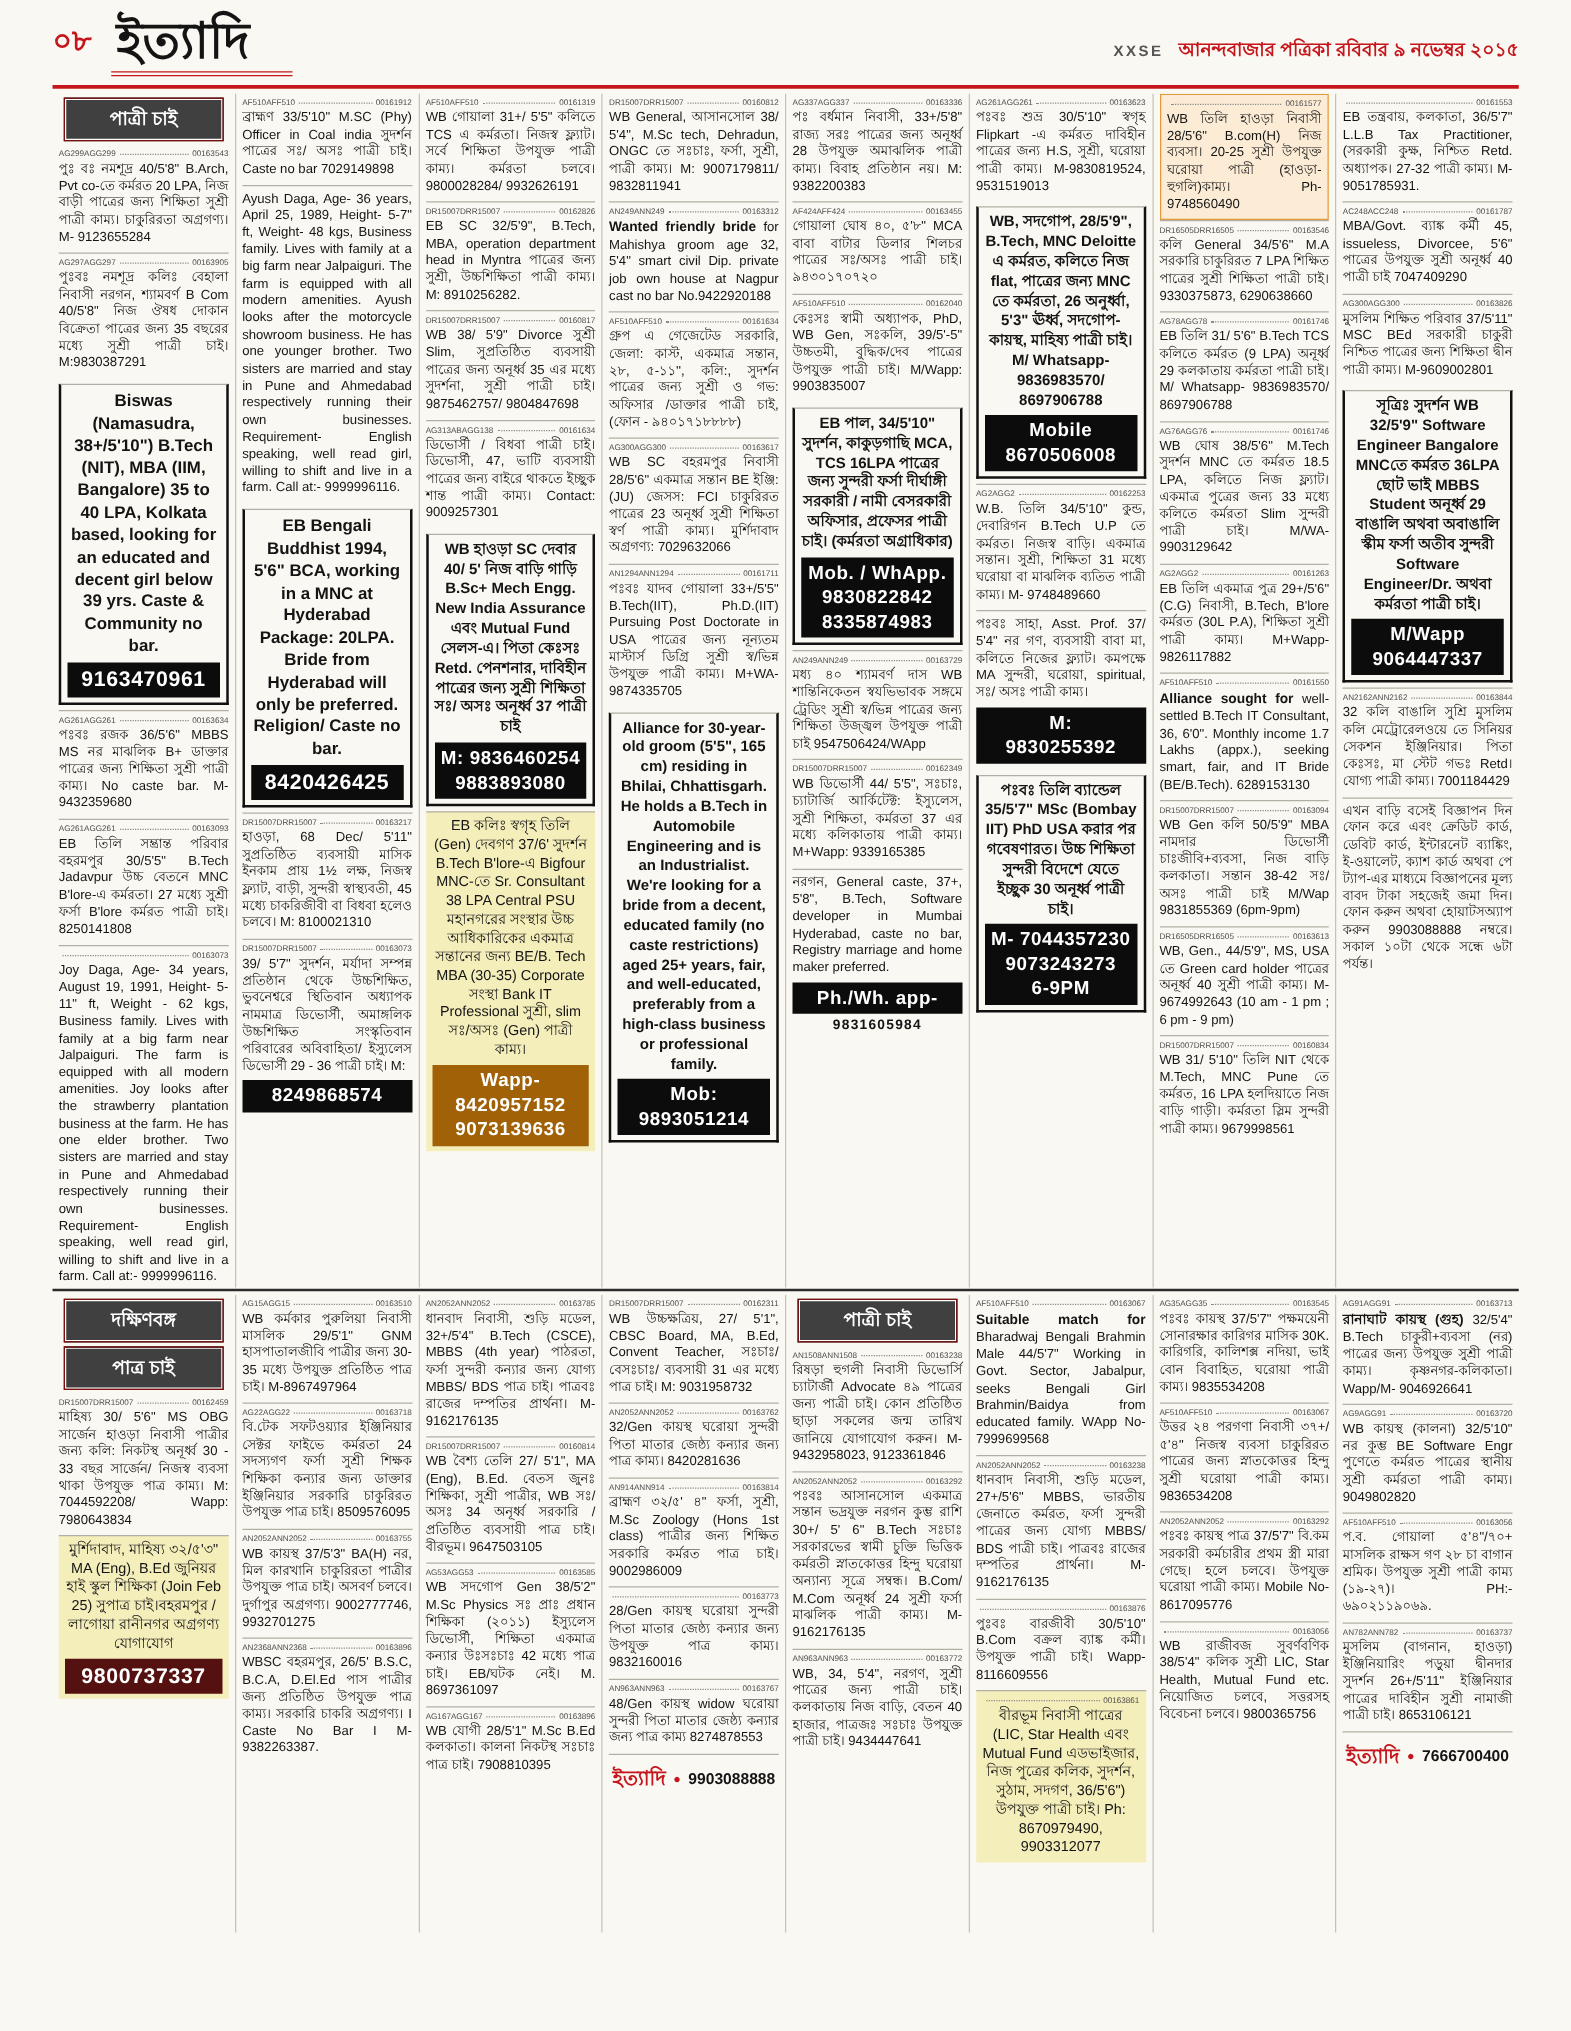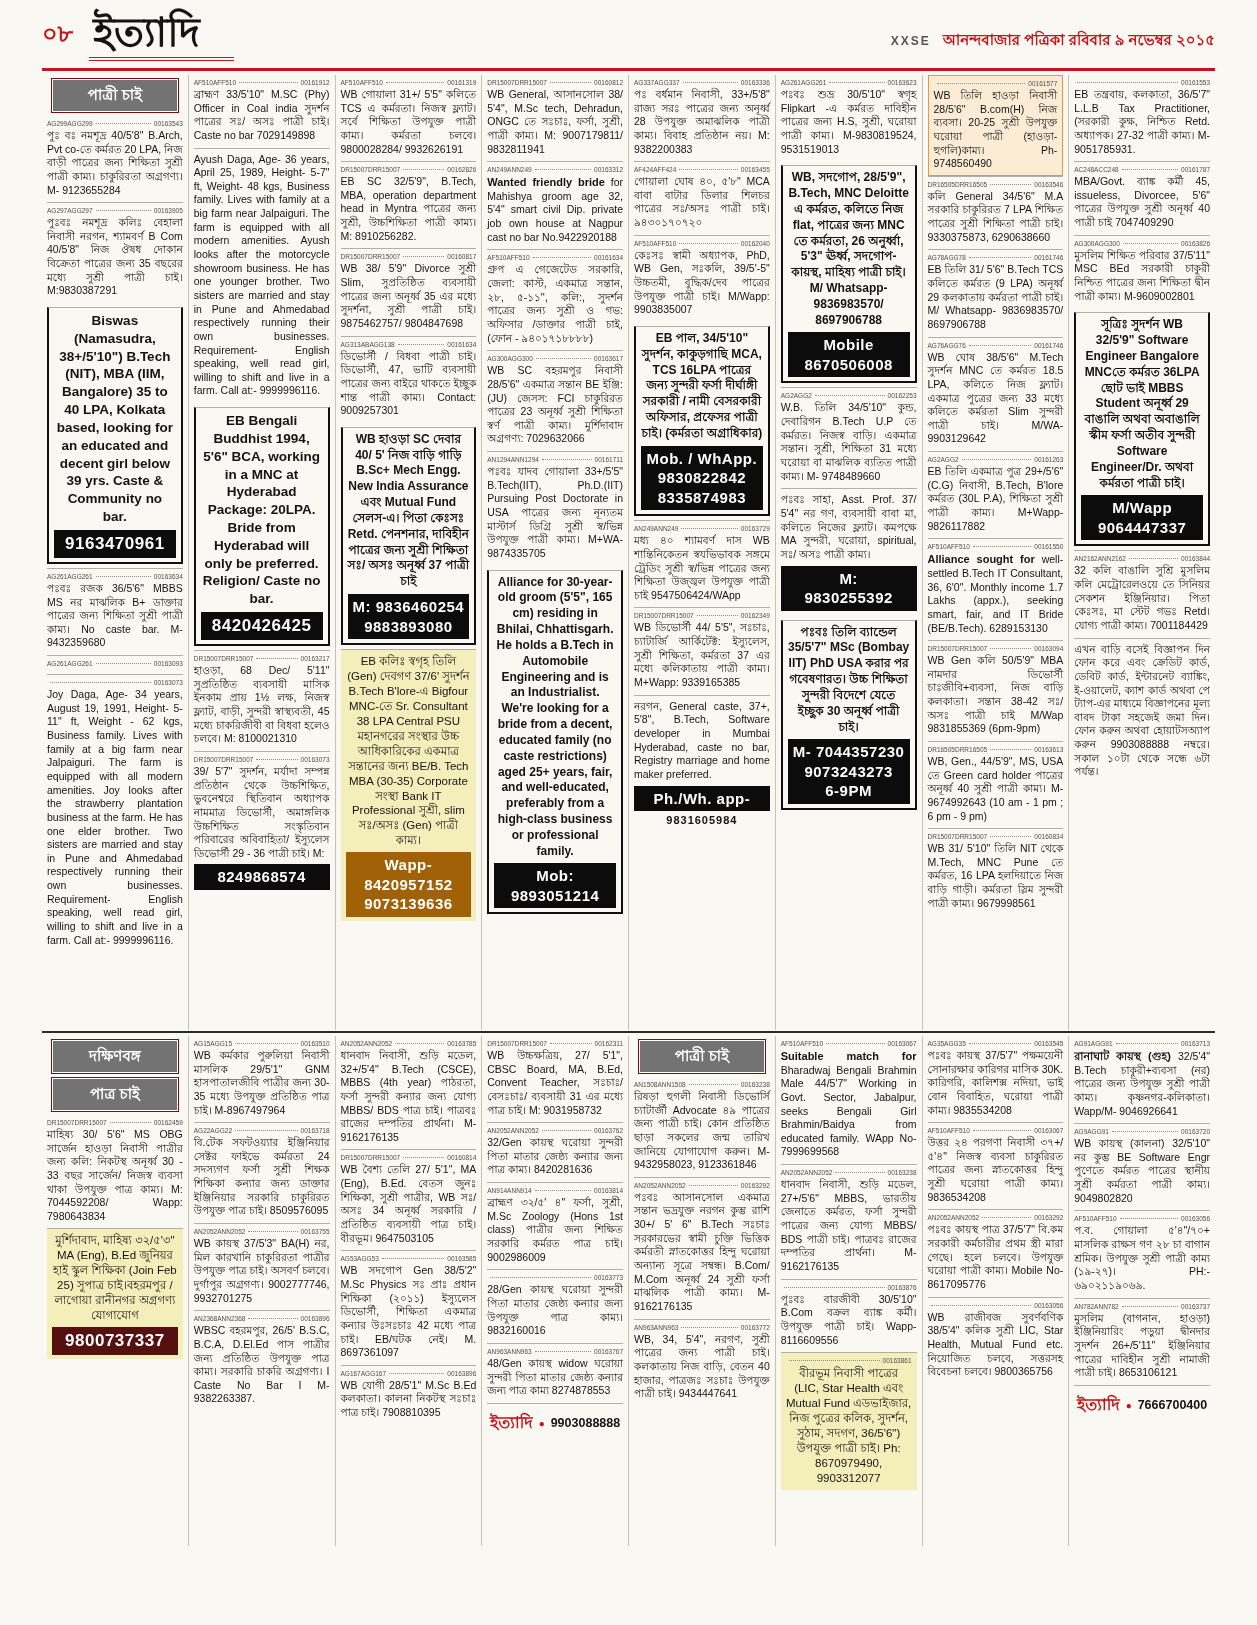--- a/index.html
+++ b/index.html
@@ -1,21 +1,21 @@
 <!DOCTYPE html>
 <html><head>
 <meta charset="utf-8">
 <style>
   *{margin:0;padding:0;box-sizing:border-box}
   html,body{width:1257px;background:#efece3}
   body{font-family:"Liberation Sans","DejaVu Sans",sans-serif;color:#141414}
   .page{width:1257px;height:1625px;background:#faf8f2;padding:14px 42px 8px 42px;display:flex;flex-direction:column;overflow:hidden}
   
   .masthead{display:flex;align-items:flex-end;justify-content:space-between;padding-bottom:5px}
-  .mh-left{display:flex;align-items:center;gap:16px}
+  .mh-left{display:flex;align-items:flex-start;gap:16px}
   .page-num{color:#c4161c;font-weight:bold;font-size:24px;padding-bottom:6px}
   .section-title{font-size:40px;font-weight:bold;line-height:.95;padding:0 34px 5px 4px;border-bottom:4px double #c4161c;font-family:"Liberation Serif","DejaVu Serif",serif}
   .mh-right{display:flex;align-items:center;gap:12px;padding-bottom:8px}
   .edition{color:#555;font-weight:bold;font-size:12px;letter-spacing:2px}
   .mh-title{color:#c4161c;font-weight:bold;font-size:15px}
   .red-rule{border-top:3px solid #c4161c;margin-top:2px}
   
   .section{display:flex;margin-top:4px}
   .top-sec{height:955px}
   .bot-sec{height:515px;border-top:2px solid #2b2b2b;margin-top:1px;padding-top:3px}
@@ -32,21 +32,21 @@
   .yellow{background:#f4eebb;padding:4px 5px}
   .yellow .ad-body{font-weight:normal;text-align:center;font-size:11.5px}
   .peach{background:#fcecd6;border:1.5px solid #e39a3e;padding:4px 5px}
   .code{display:flex;align-items:center;gap:3px;font-size:6.5px;color:#4d4d4d;margin-bottom:2px;white-space:nowrap}
   .code .lead{flex:1;border-bottom:1px dotted #8b8b8b;height:1px;min-width:6px}
   .phone-box{background:#0c0c0c;color:#fff;font-weight:bold;text-align:center;font-size:15px;line-height:1.3;padding:3px 4px;margin-top:4px;white-space:pre-line;letter-spacing:.5px}
   .phone-box.maroon{background:#a16207}
   .phone-box.darkred{background:#551010;font-size:17px}
   .lg .phone-box{font-size:17px}
   .big-num{font-size:11px;font-weight:bold;text-align:center;letter-spacing:1px;margin-top:3px}
-  .ad-label{background:#737373;color:#fff;text-align:center;font-weight:bold;font-size:15px;padding:4px 2px;margin:3px 4px;border:1px solid #7c0d0d;box-shadow:0 0 0 1px #fff inset}
+  .ad-label{background:#404040;color:#fff;text-align:center;font-weight:bold;font-size:15px;padding:4px 2px;margin:3px 4px;border:1px solid #7c0d0d;box-shadow:0 0 0 1px #fff inset}
   .ad-label + .ad-label{border-top:1px solid #7c0d0d}
   .brandline{display:flex;align-items:center;justify-content:center;gap:6px;padding:6px 0 2px 0}
   .brandline{border-top:1px solid #b2aea4}
   .brand{color:#c4161c;font-weight:bold;font-size:16px;font-family:"Liberation Serif","DejaVu Serif",serif}
   .bullet{color:#c4161c;font-size:10px}
   .brand-num{font-weight:bold;font-size:12.5px}
 </style>
 </head>
 <body>
 
@@ -95,20 +95,21 @@
             <span>00163634</span>
           </div>
           <div class="ad-body">পঃবঃ রজক 36/5'6" MBBS MS নর মাঝলিক B+ ডাক্তার পাত্রের জন্য শিক্ষিতা সুশ্রী পাত্রী কাম্য। No caste bar. M-9432359680</div>
         </article>
         <article class="ad ">
           <div class="code">
             <span>AG261AGG261</span>
             <span class="lead"></span>
             <span>00163093</span>
           </div>
+          <div class="ad-body">EB তিলি সম্ভ্রান্ত পরিবার বহরমপুর 30/5'5" B.Tech Jadavpur উচ্চ বেতনে MNC B'lore-এ কর্মরতা। 27 মধ্যে সুশ্রী ফর্সা B'lore কর্মরত পাত্রী চাই। 8250141808</div>
         </article>
         <article class="ad ">
           <div class="code">
             <span></span>
             <span class="lead"></span>
             <span>00163073</span>
           </div>
           <div class="ad-body">Joy Daga, Age- 34 years, August 19, 1991, Height- 5-11" ft, Weight - 62 kgs, Business family. Lives with family at a big farm near Jalpaiguri. The farm is equipped with all modern amenities. Joy looks after the strawberry plantation business at the farm. He has one elder brother. Two sisters are married and stay in Pune and Ahmedabad respectively running their own businesses. Requirement- English speaking, well read girl, willing to shift and live in a farm. Call at:- 9999996116.</div>
         </article>
       </div>

